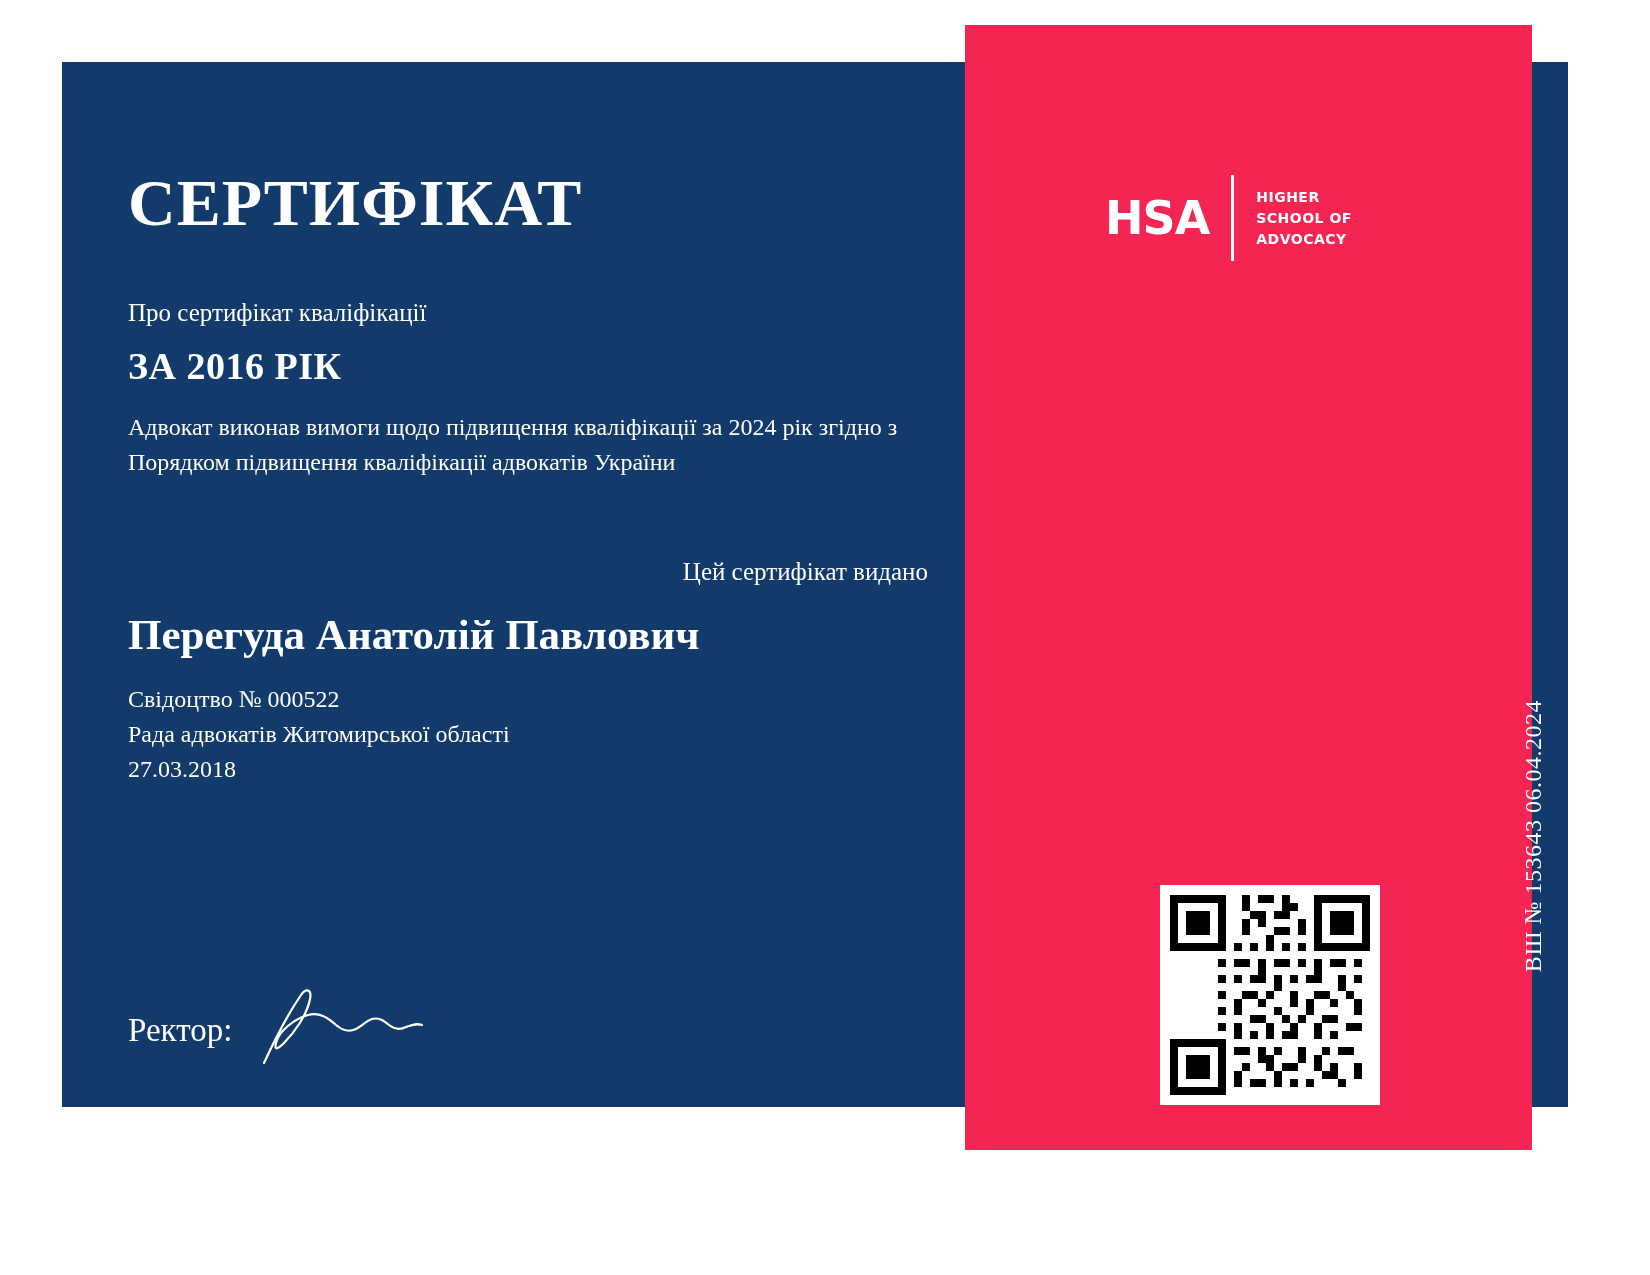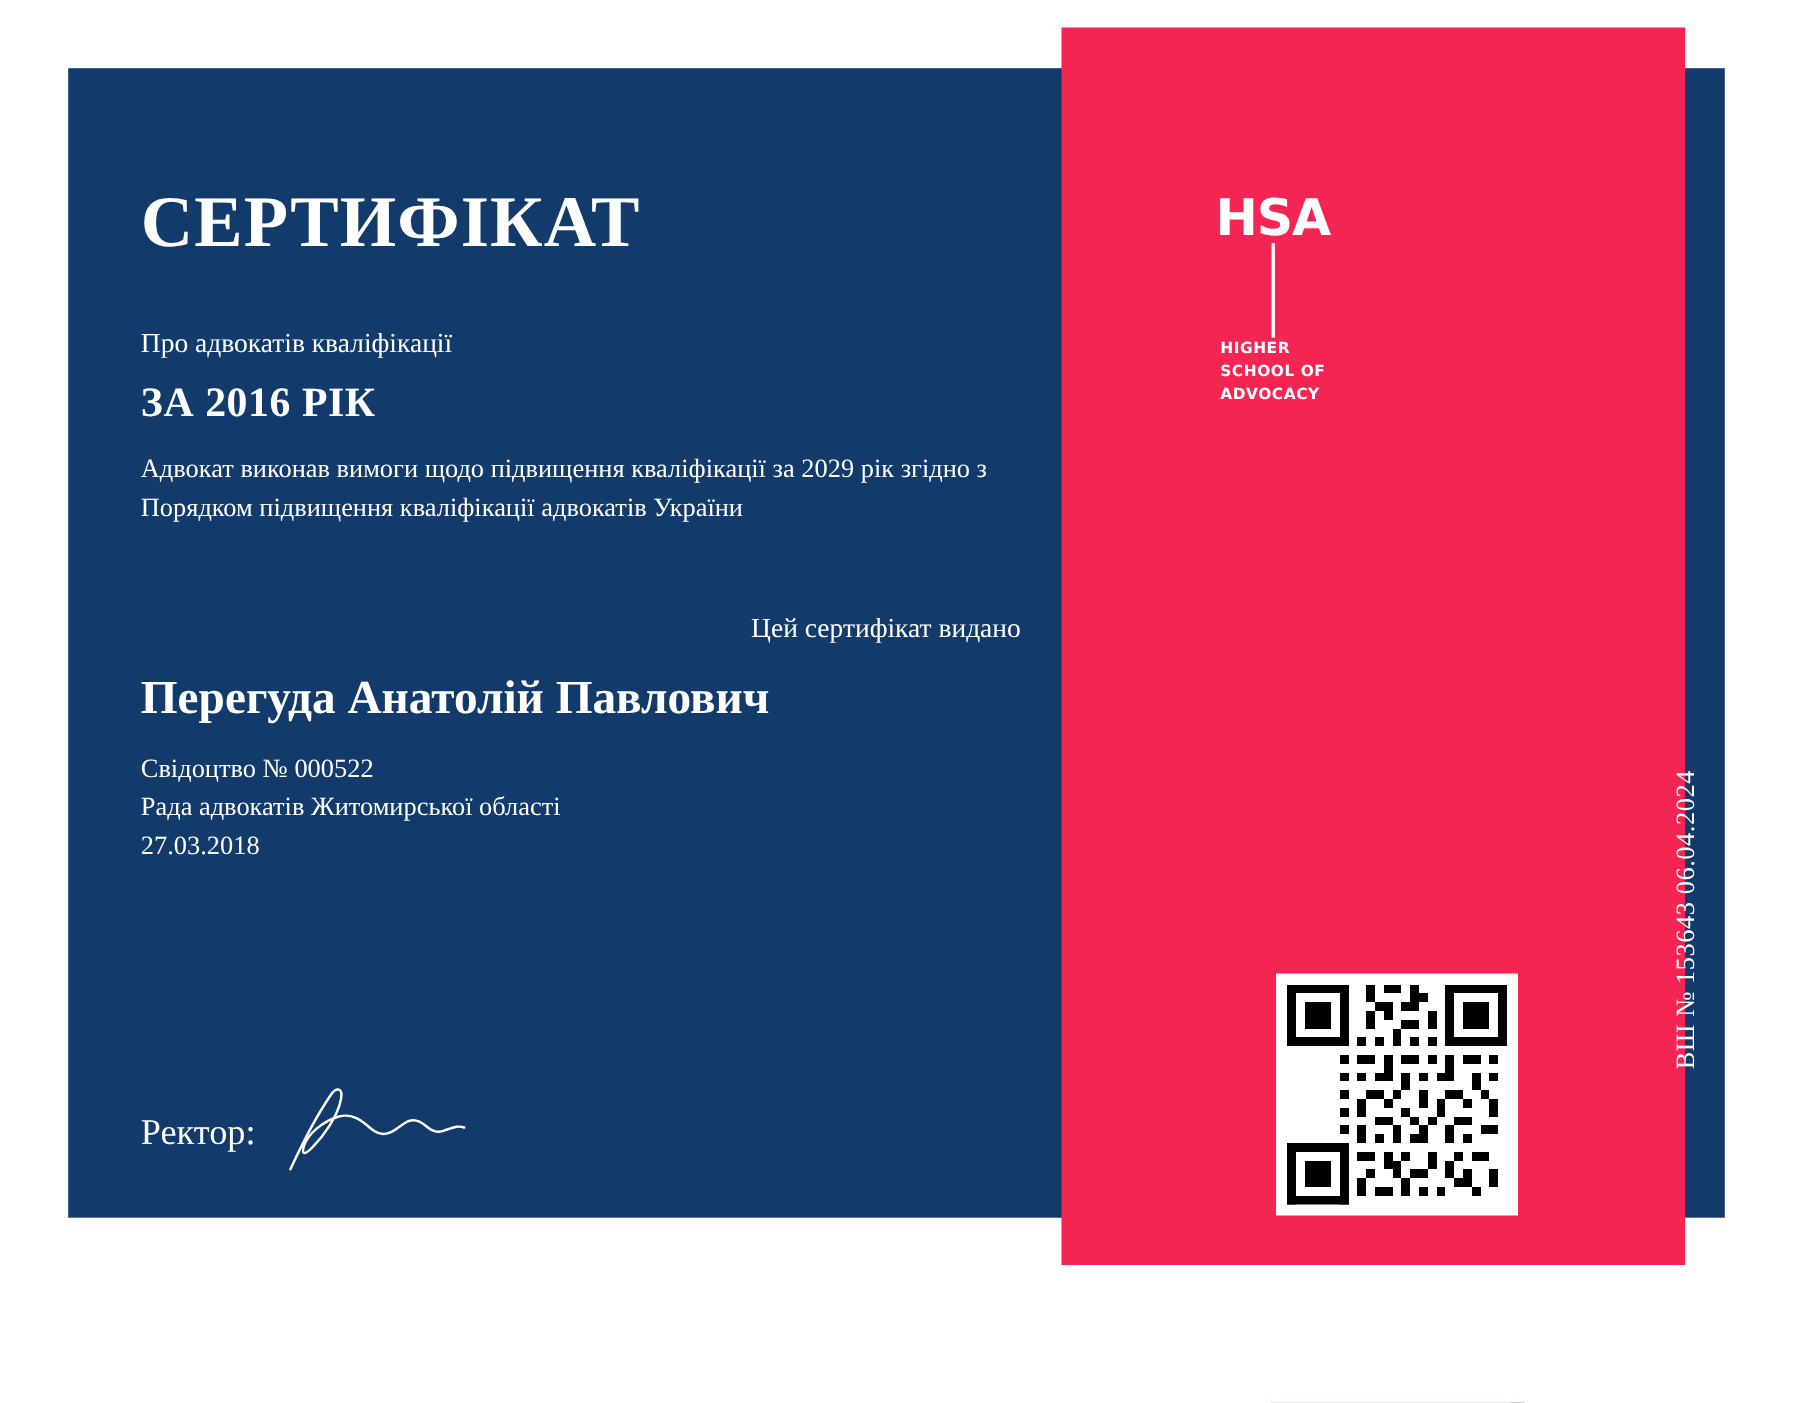--- a/index.html
+++ b/index.html
@@ -124,21 +124,20 @@
   }
 
   
   .logo {
     position: absolute;
     left: 1105px;
     top: 175px;
     display: flex;
     align-items: center;
     color: #ffffff;
-    flex-direction: column;
   }
   .logo-mark {
     font-family: "DejaVu Sans", sans-serif;
     font-weight: bold;
     font-size: 46px;
     letter-spacing: -1px;
     line-height: 1;
   }
   .logo-divider {
     width: 3px;
@@ -184,25 +183,25 @@
 <body>
 
 <div class="certificate">
 
   <div class="blue-panel"></div>
   <div class="red-panel"></div>
 
   <div class="content">
     <h1 class="cert-title">СЕРТИФІКАТ</h1>
 
-    <p class="subtitle-small">Про адвокатів кваліфікації</p>
+    <p class="subtitle-small">Про сертифікат кваліфікації</p>
 
     <p class="year-line">ЗА 2016 РІК</p>
 
-    <p class="desc">Адвокат виконав вимоги щодо підвищення кваліфікації за 2029 рік згідно з Порядком підвищення кваліфікації адвокатів України</p>
+    <p class="desc">Адвокат виконав вимоги щодо підвищення кваліфікації за 2024 рік згідно з Порядком підвищення кваліфікації адвокатів України</p>
 
     <p class="issued-to-label">Цей сертифікат видано</p>
 
     <p class="recipient">Перегуда Анатолій Павлович</p>
 
     <p class="meta-line">Свідоцтво № 000522</p>
     <p class="meta-line">Рада адвокатів Житомирської області</p>
     <p class="meta-line">27.03.2018</p>
   </div>
 

